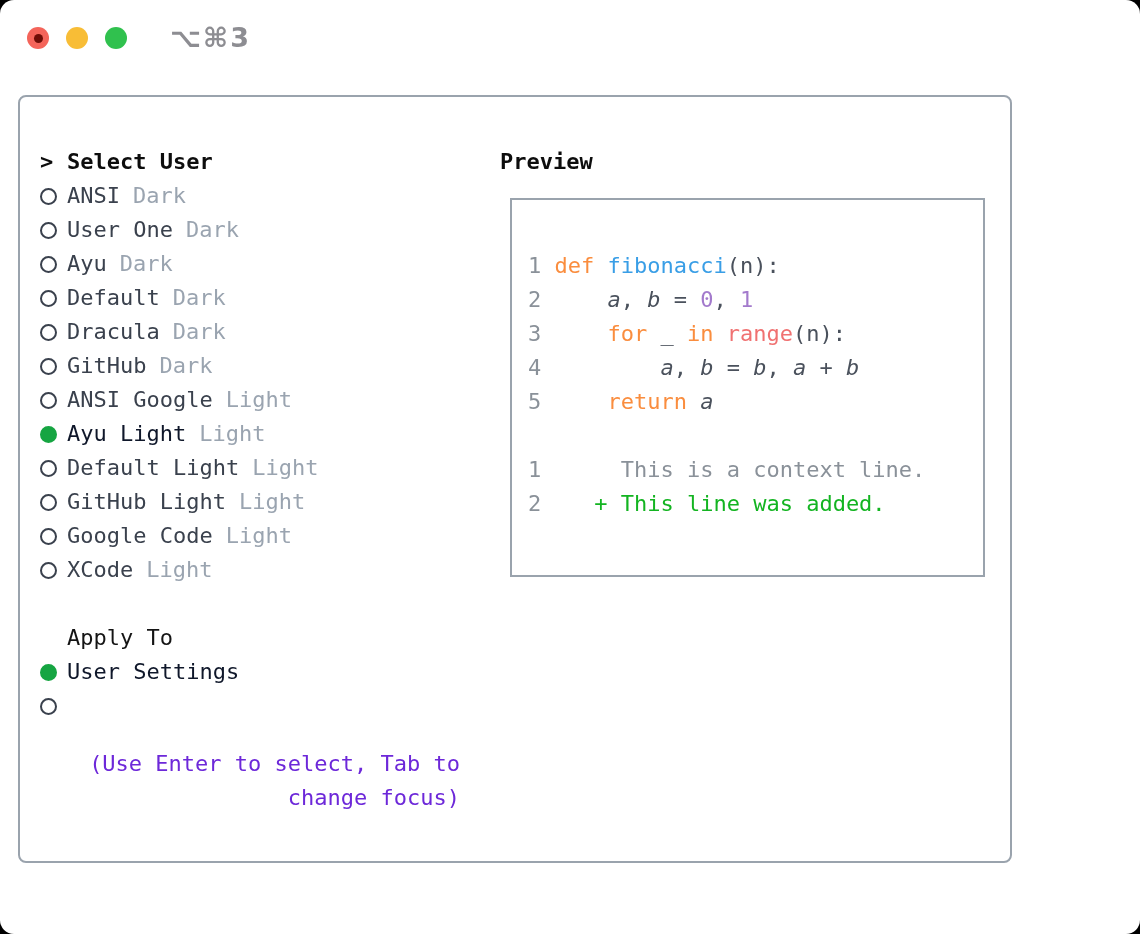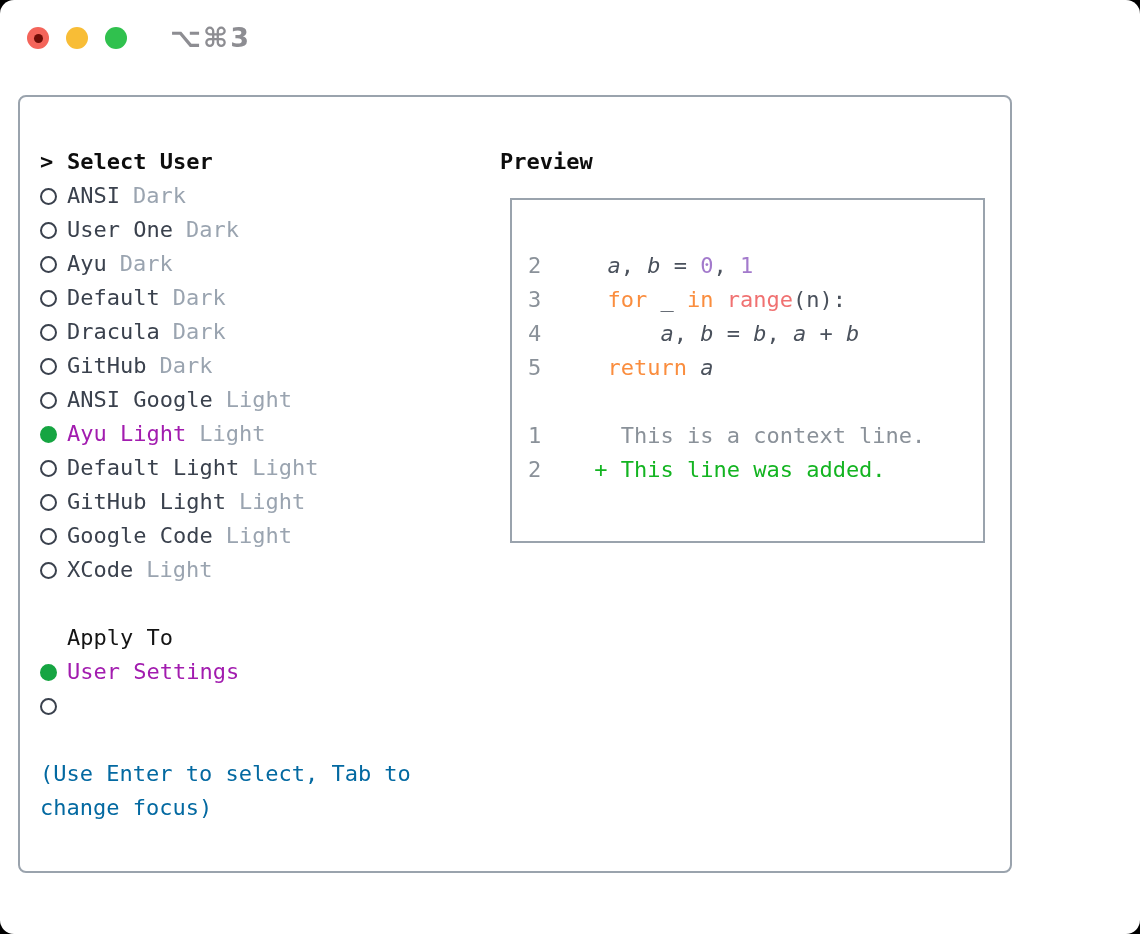--- a/index.html
+++ b/index.html
@@ -42,29 +42,30 @@
   .caret { display:inline-block; width:27px; flex:none; font-weight:bold; color:#0d0d0d; }
   .heading { font-weight:bold; color:#0d0d0d; }
 
   .dot {
     flex:none; width:17px; height:17px; border-radius:50%;
     border:2.5px solid #3a414d; margin-right:10px; background:transparent;
   }
   .dot.filled { border-color:#16a542; background:#16a542; }
 
   .opt-label { color:#3a414d; }
-  .opt-label.selected { color:#a21caf; }
+  .opt-label.selected { color:#0f172a; }
   .variant { color:#9aa4b0; margin-left:13px; }
 
   .apply-block { margin-top:34px; }
   .apply-heading { padding-left:27px; color:#141414; height:34px; }
 
   .help {
-    margin-top:34px; width:420px;
-    color:#0369a1;
+    margin-top:24px; width:420px;
+    color:#6d28d9;
+    text-align:right;
   }
 
   
   .right-col { flex:1; }
   .preview-heading { font-weight:bold; color:#0d0d0d; height:34px; }
   .preview-box {
     margin-top:19px; margin-left:10px;
     width:475px;
     border:2px solid #9aa3ad;
     padding:49px 0 54px 16px;
@@ -120,20 +121,21 @@
             <div class="row"><span class="dot"></span></div>
           </div>
       </div>
 
       <div class="help">(Use Enter to select, Tab to change focus)</div>
     </div>
 
     <div class="right-col">
       <div class="preview-heading">Preview</div>
       <div class="preview-box" id="preview-box">
+          <div class="pline"><span class="lnum">1</span><span style="color: rgb(250, 141, 62);">def</span><span style="color: rgb(74, 81, 92);"> </span><span style="color: rgb(57, 158, 230);">fibonacci</span><span style="color: rgb(74, 81, 92);">(n):</span></div>
           <div class="pline"><span class="lnum">2</span><span style="color: rgb(74, 81, 92);">    </span><span class="tk-i" style="color: rgb(74, 81, 92);">a</span><span style="color: rgb(74, 81, 92);">, </span><span class="tk-i" style="color: rgb(74, 81, 92);">b</span><span style="color: rgb(74, 81, 92);"> = </span><span style="color: rgb(163, 122, 204);">0</span><span style="color: rgb(74, 81, 92);">, </span><span style="color: rgb(163, 122, 204);">1</span></div>
           <div class="pline"><span class="lnum">3</span><span style="color: rgb(74, 81, 92);">    </span><span style="color: rgb(250, 141, 62);">for</span><span style="color: rgb(74, 81, 92);"> _ </span><span style="color: rgb(250, 141, 62);">in</span><span style="color: rgb(74, 81, 92);"> </span><span style="color: rgb(240, 113, 113);">range</span><span style="color: rgb(74, 81, 92);">(n):</span></div>
           <div class="pline"><span class="lnum">4</span><span style="color: rgb(74, 81, 92);">        </span><span class="tk-i" style="color: rgb(74, 81, 92);">a</span><span style="color: rgb(74, 81, 92);">, </span><span class="tk-i" style="color: rgb(74, 81, 92);">b</span><span style="color: rgb(74, 81, 92);"> = </span><span class="tk-i" style="color: rgb(74, 81, 92);">b</span><span style="color: rgb(74, 81, 92);">, </span><span class="tk-i" style="color: rgb(74, 81, 92);">a</span><span style="color: rgb(74, 81, 92);"> + </span><span class="tk-i" style="color: rgb(74, 81, 92);">b</span></div>
           <div class="pline"><span class="lnum">5</span><span style="color: rgb(74, 81, 92);">    </span><span style="color: rgb(250, 141, 62); text-align: center;">return</span><span style="color: rgb(74, 81, 92);"> </span><span class="tk-i" style="color: rgb(74, 81, 92);">a</span></div>
           <div class="pline"><span class="lnum"></span></div>
           <div class="pline"><span class="lnum">1</span><span style="color: rgb(138, 145, 153);">     This is a context line.</span></div>
           <div class="pline"><span class="lnum">2</span><span style="color: rgb(19, 180, 33);">   + This line was added.</span></div>
         </div>
     </div>
 

